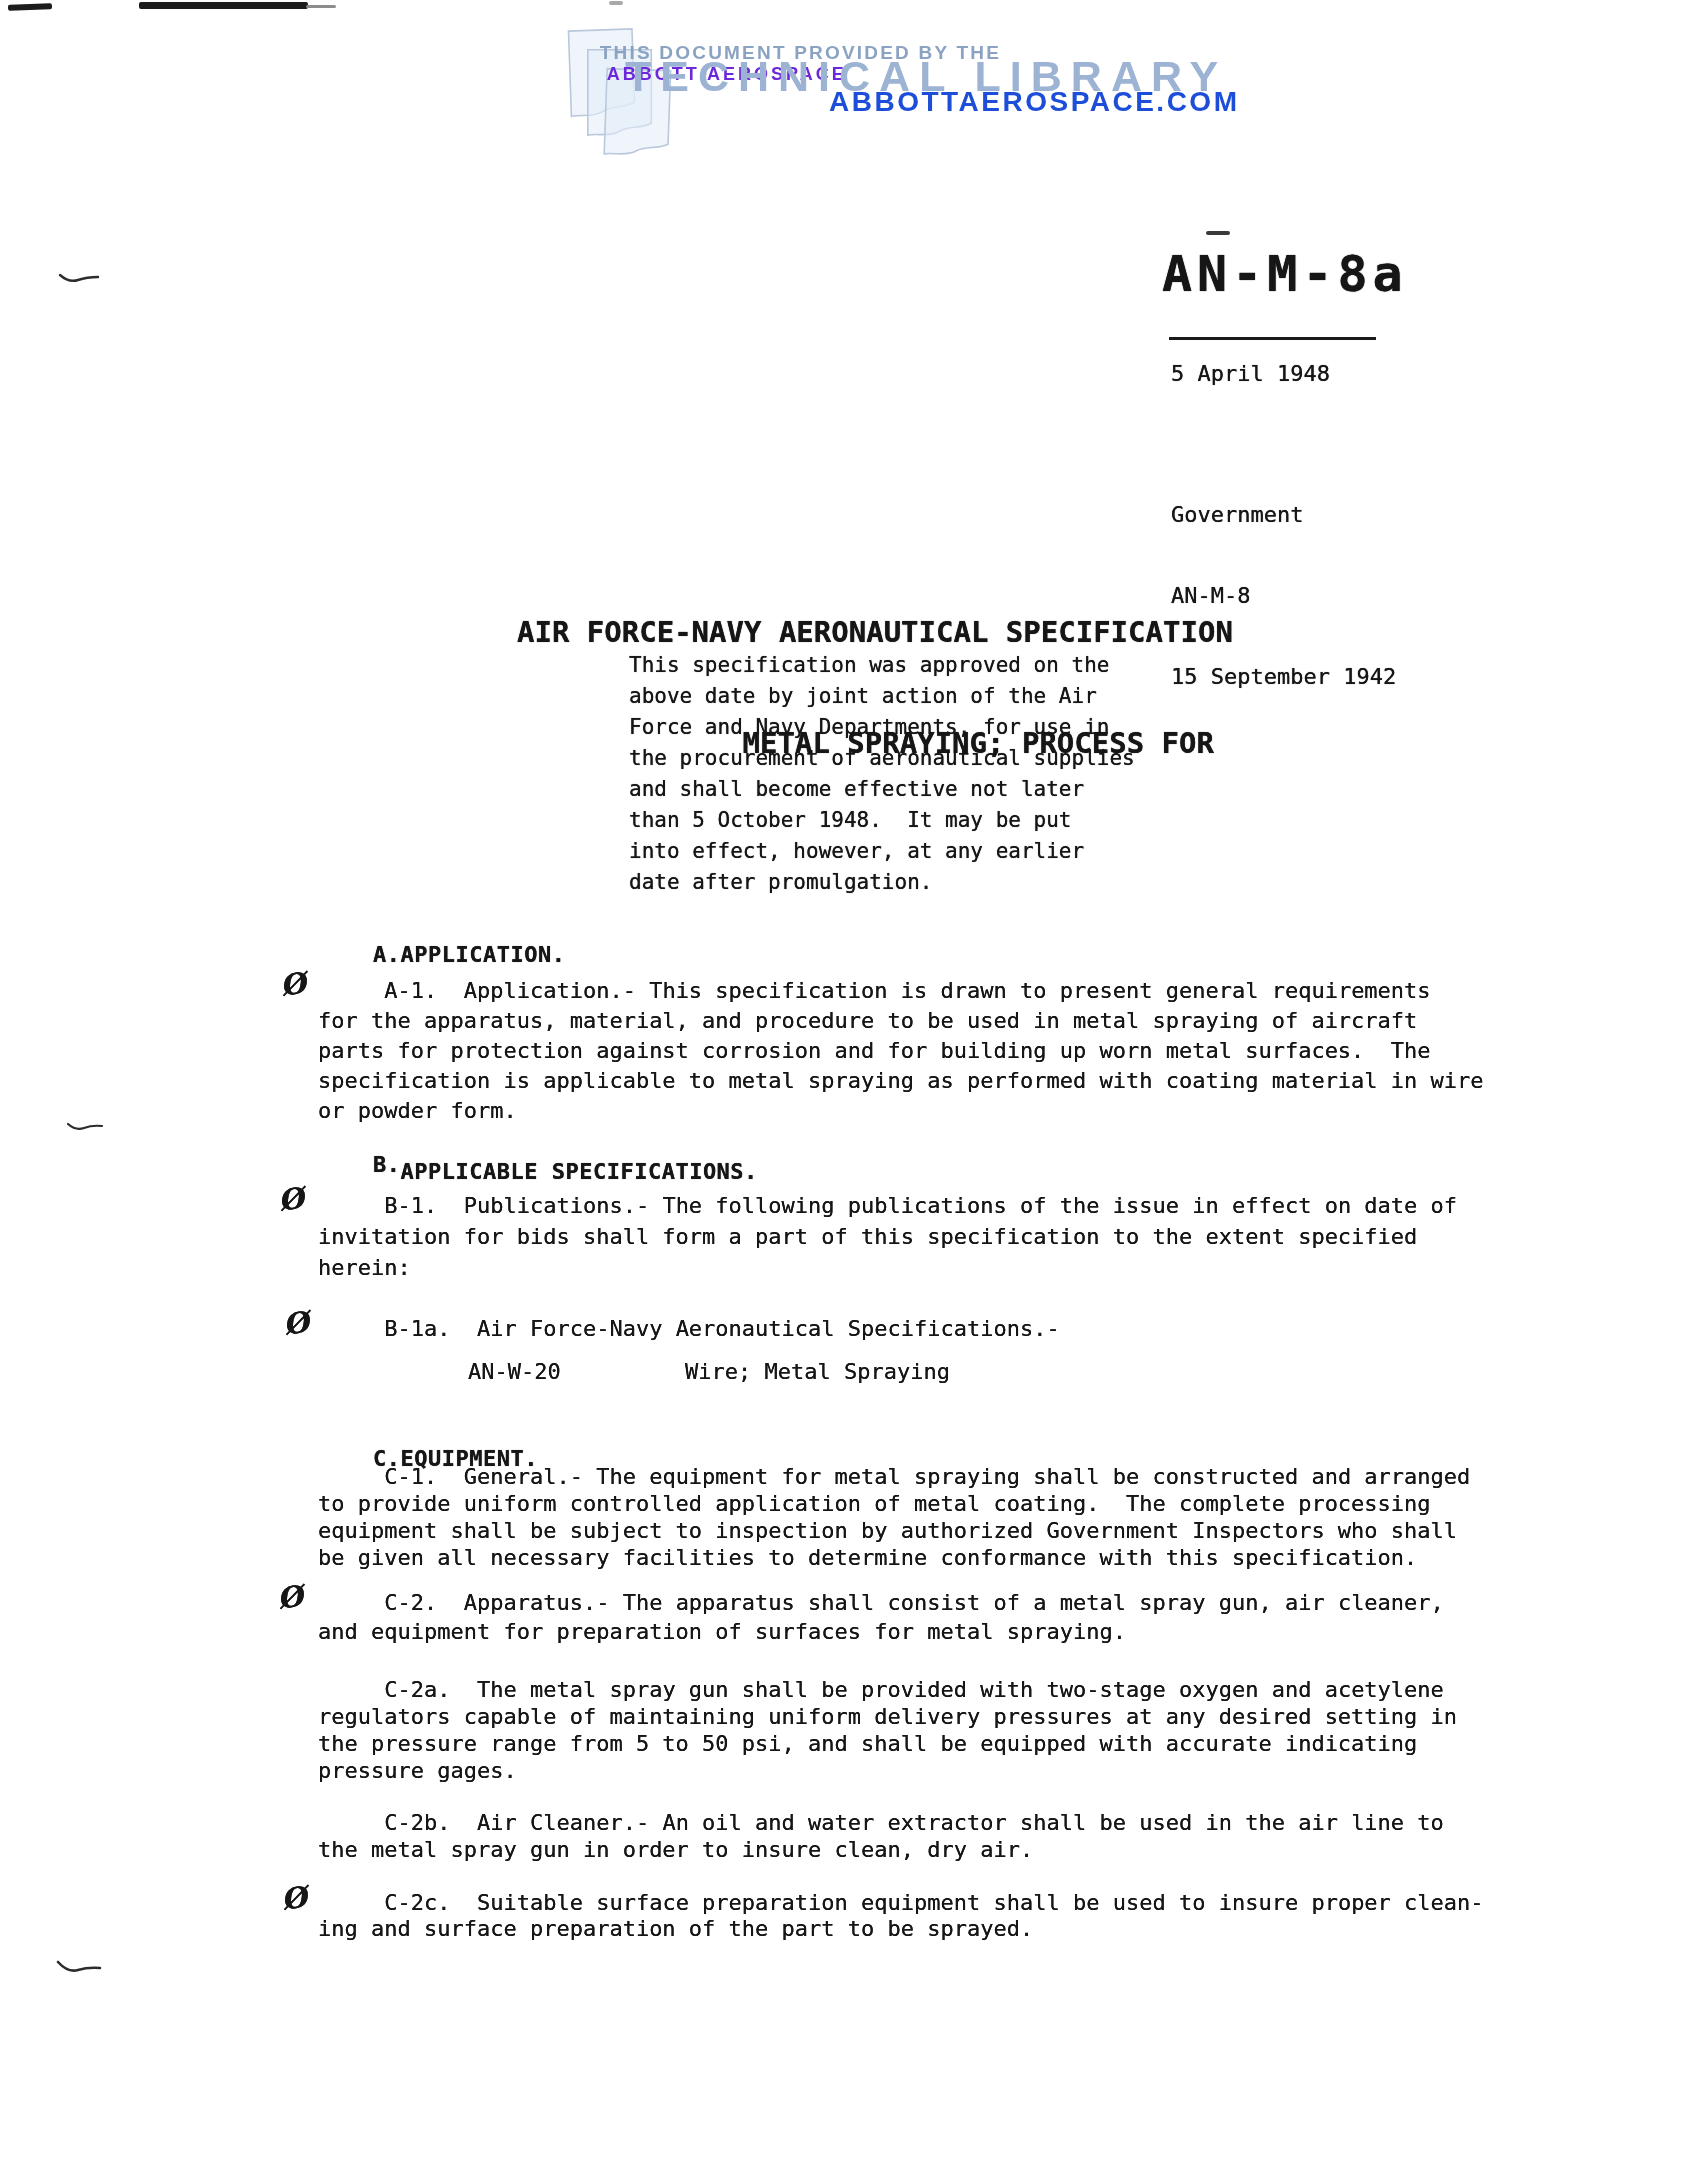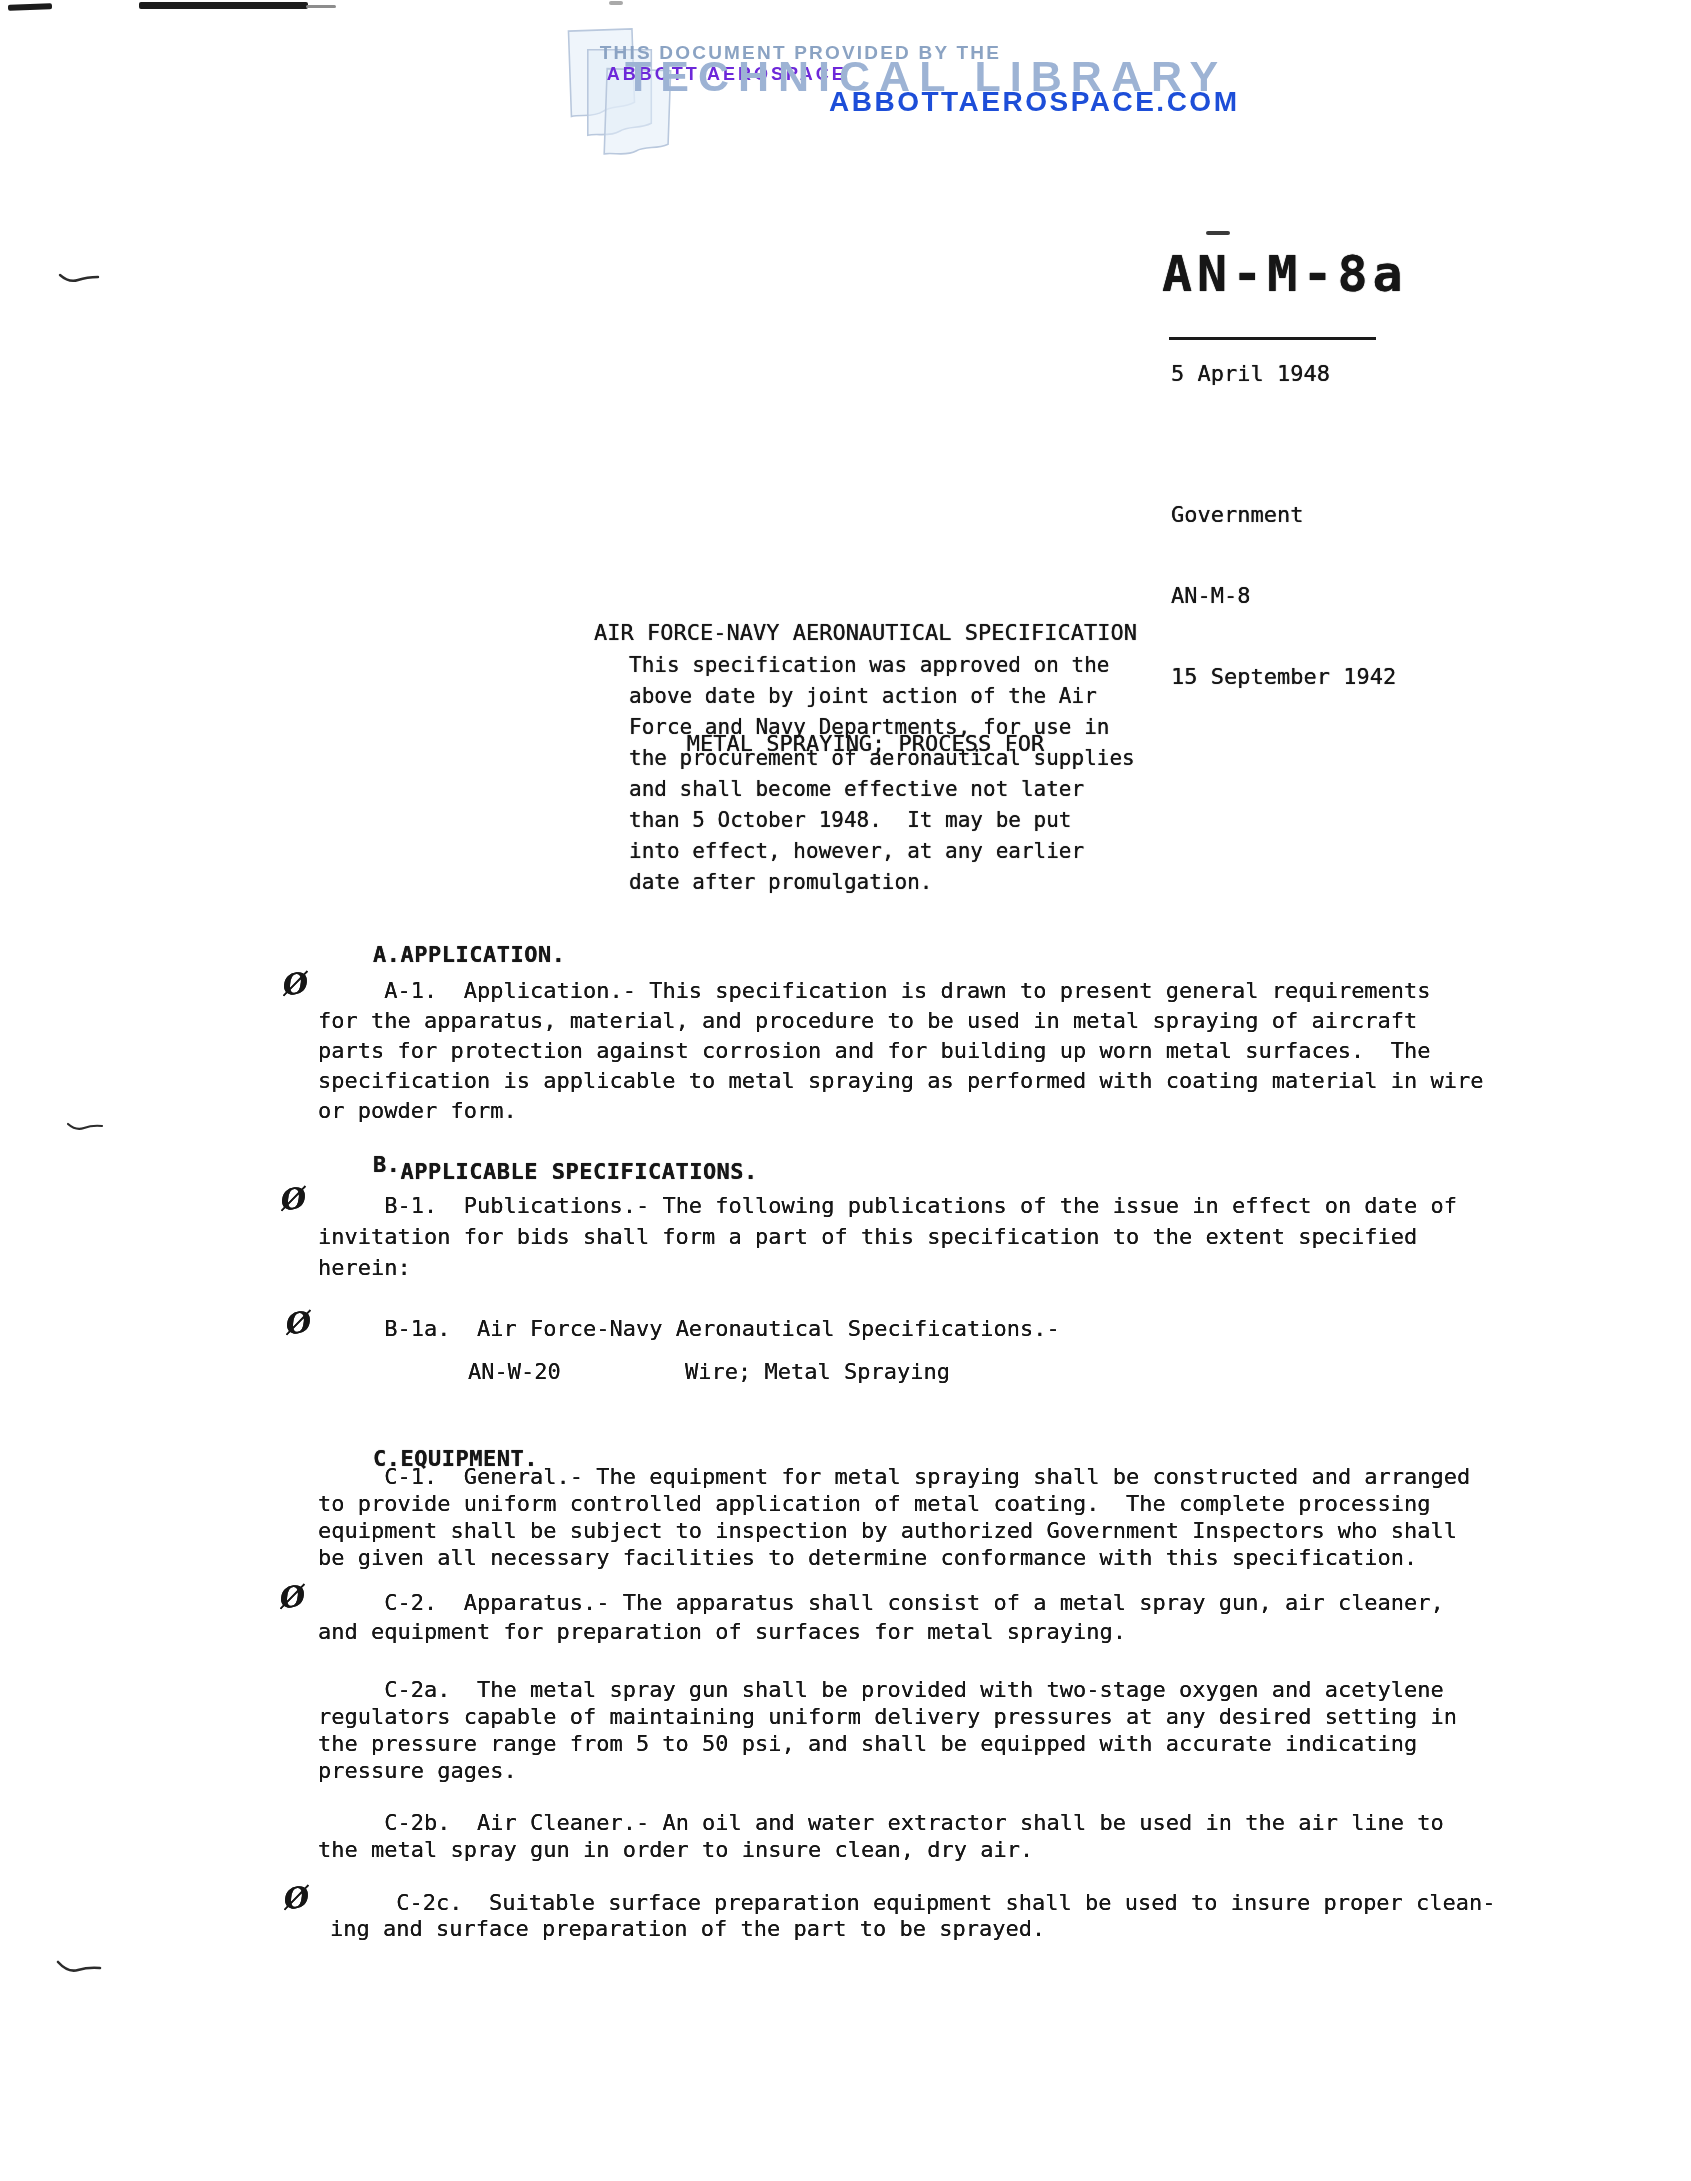--- a/index.html
+++ b/index.html
@@ -53,21 +53,21 @@
     font-family:"Liberation Sans", sans-serif;font-weight:700;
     font-size:28px;letter-spacing:2.5px;color:#1d4ed8;white-space:pre;}
   
   .doc-number{position:absolute;left:1162px;top:245px;
     font-size:50px;font-weight:700;letter-spacing:5px;
     text-shadow:0 0 1px #000;white-space:pre;}
   .doc-dates{position:absolute;left:1171px;top:306px;
     font-size:22px;line-height:27px;text-shadow:0 0 0.7px #161616;white-space:pre;}
   .doc-rule{position:absolute;left:1169px;top:337px;width:207px;height:3px;background:#1a1a1a;}
   .title-block{position:absolute;left:517px;top:540px;width:697px;
-    text-align:center;font-size:22px;font-weight:400;line-height:37px;
+    text-align:right;font-size:29px;font-weight:700;line-height:37px;
     text-shadow:0 0 0.8px #161616;white-space:pre;}
   .approval{position:absolute;left:629px;top:650px;
     font-size:21px;line-height:31px;text-shadow:0 0 0.7px #161616;white-space:pre-wrap;
     width:537px;}
   .spec-row-code{position:absolute;left:468px;top:1359px;font-size:22px;
     text-shadow:0 0 0.6px #161616;white-space:pre;}
   .spec-row-title{position:absolute;left:685px;top:1359px;font-size:22px;
     text-shadow:0 0 0.6px #161616;white-space:pre;}
   
   .artifact{position:absolute;background:#1c1c1c;border-radius:2px;}
@@ -164,17 +164,17 @@
   <div class="margin-mark" style="left:280px;top:1580px;">Ø</div>
   <div class="body-par" style="top:1588px;line-height:29px;">     C-2.  Apparatus.- The apparatus shall consist of a metal spray gun, air cleaner,
 and equipment for preparation of surfaces for metal spraying.</div>
   <div class="body-par" style="top:1676px;line-height:27px;">     C-2a.  The metal spray gun shall be provided with two-stage oxygen and acetylene
 regulators capable of maintaining uniform delivery pressures at any desired setting in
 the pressure range from 5 to 50 psi, and shall be equipped with accurate indicating
 pressure gages.</div>
   <div class="body-par" style="top:1809px;line-height:27px;">     C-2b.  Air Cleaner.- An oil and water extractor shall be used in the air line to
 the metal spray gun in order to insure clean, dry air.</div>
   <div class="margin-mark" style="left:284px;top:1881px;">Ø</div>
-  <div class="body-par" style="top:1890px;line-height:26px;margin-left:12px;">     C-2c.  Suitable surface preparation equipment shall be used to insure proper clean-
+  <div class="body-par" style="top:1890px;line-height:26px;">     C-2c.  Suitable surface preparation equipment shall be used to insure proper clean-
 ing and surface preparation of the part to be sprayed.</div>
 
 </div>
 
 
 </body></html>

